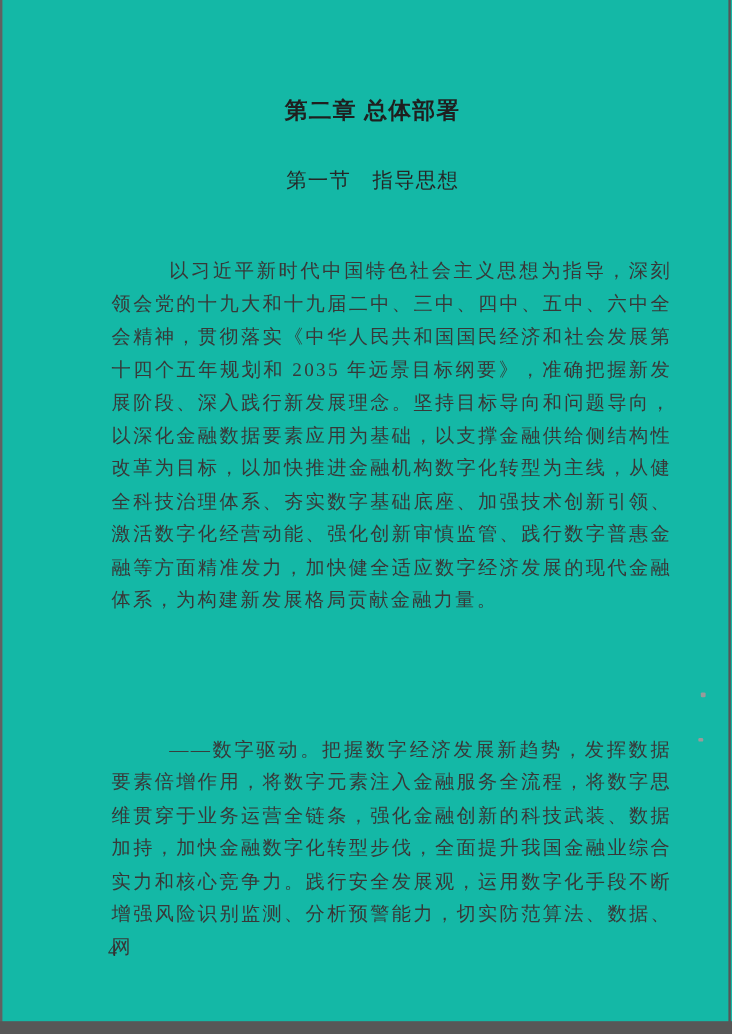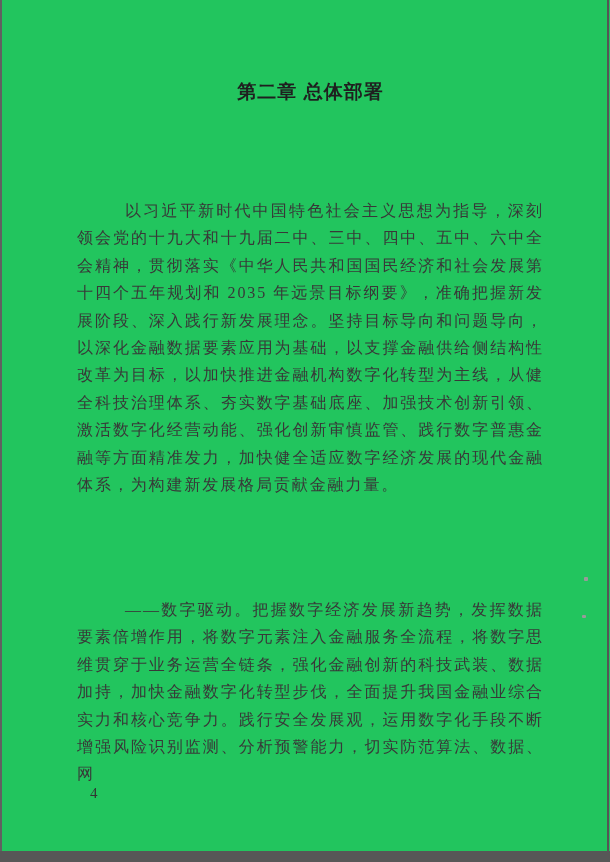--- a/index.html
+++ b/index.html
@@ -4,21 +4,21 @@
 <style>
   html, body {
     margin: 0;
     padding: 0;
     background: #ffffff;
   }
   .page {
     position: relative;
     width: 610px;
     height: 862px;
-    background: #22c55e;
+    background: #14b8a6;
     overflow: hidden;
     font-family: "Liberation Serif", "DejaVu Serif", serif;
   }
   
   .edge-left {
     position: absolute; left: 0; top: 0;
     width: 2px; height: 862px;
     background: #616161;
   }
   .edge-right {
@@ -63,21 +63,21 @@
     color: #262626;
     white-space: pre;
   }
   .section-1-title { top: 139px; }
   .section-2-title { top: 540px; }
 
   
   .body-para {
     position: absolute;
     left: 77px; width: 467px;
-    margin: 0;
+    margin: 16px;
     font-size: 16px;
     line-height: 27.4px;
     letter-spacing: 1.9px;
     text-align: justify;
     text-indent: 48px;
     color: #383838;
   }
   .para-1 { top: 197px; }
   .para-2 { top: 596px; }
 
@@ -93,20 +93,21 @@
 <body>
 
 <div class="page">
 
   <div class="edge-left"></div>
   <div class="edge-right"></div>
   <div class="edge-bottom"></div>
 
   <h1 class="chapter-title">第二章 总体部署</h1>
 
+  <h2 class="section-title section-1-title">第一节　指导思想</h2>
 
   <p class="body-para para-1">以习近平新时代中国特色社会主义思想为指导，深刻领会党的十九大和十九届二中、三中、四中、五中、六中全会精神，贯彻落实《中华人民共和国国民经济和社会发展第十四个五年规划和 2035 年远景目标纲要》，准确把握新发展阶段、深入践行新发展理念。坚持目标导向和问题导向，以深化金融数据要素应用为基础，以支撑金融供给侧结构性改革为目标，以加快推进金融机构数字化转型为主线，从健全科技治理体系、夯实数字基础底座、加强技术创新引领、激活数字化经营动能、强化创新审慎监管、践行数字普惠金融等方面精准发力，加快健全适应数字经济发展的现代金融体系，为构建新发展格局贡献金融力量。</p>
 
 
   <p class="body-para para-2">——数字驱动。把握数字经济发展新趋势，发挥数据要素倍增作用，将数字元素注入金融服务全流程，将数字思维贯穿于业务运营全链条，强化金融创新的科技武装、数据加持，加快金融数字化转型步伐，全面提升我国金融业综合实力和核心竞争力。践行安全发展观，运用数字化手段不断增强风险识别监测、分析预警能力，切实防范算法、数据、网</p>
 
   <div class="page-number">4</div>
 
   <div class="speckle speckle-1"></div>
   <div class="speckle speckle-2"></div>

